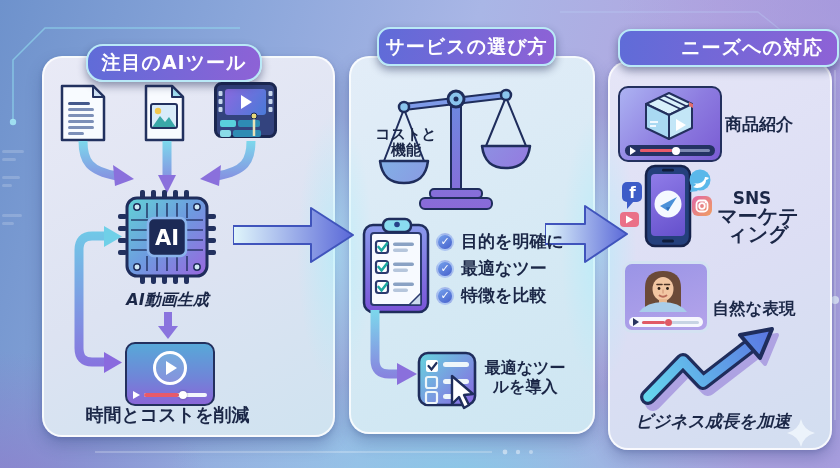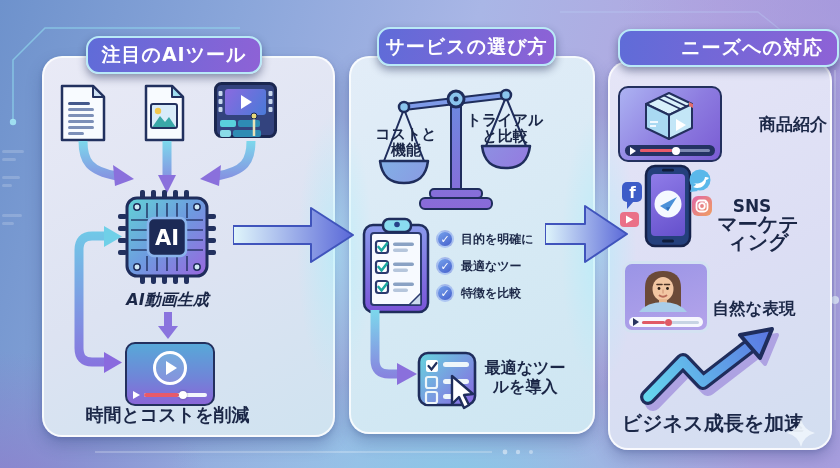--- a/index.html
+++ b/index.html
@@ -35,21 +35,21 @@
   .ctrl{position:absolute;left:6px;right:6px;bottom:5px;height:9px;display:flex;align-items:center;gap:4px;}
   .ctrl .tri{width:0;height:0;border-left:7px solid #fff;border-top:4.5px solid transparent;border-bottom:4.5px solid transparent;}
   .ctrl .track{position:relative;flex:1;height:4px;border-radius:2px;background:#f2f6fc;}
   .ctrl .fill{position:absolute;left:0;top:0;height:4px;width:55%;border-radius:2px;background:#e85a6a;}
   .ctrl .knob{position:absolute;left:55%;top:-2px;width:8px;height:8px;border-radius:50%;background:#fff;box-shadow:0 0 2px rgba(20,30,60,.5);}
   
   .bullet{position:absolute;display:flex;align-items:center;gap:7px;z-index:3;}
   .bullet .bicon{width:18px;height:18px;border-radius:50%;flex:none;
     background:linear-gradient(145deg,#76a2ec,#4560cc);border:2px solid rgba(230,242,255,.55);
     color:#fff;font-size:11px;font-weight:bold;display:flex;align-items:center;justify-content:center;box-sizing:border-box;}
-  .bullet .btxt{font-size:12px;font-weight:bold;color:#1b2747;}
+  .bullet .btxt{font-size:17px;font-weight:bold;color:#1b2747;}
   
   .card3{position:absolute;border-radius:10px;border:2.5px solid #23305e;z-index:3;overflow:hidden;}
   .prod{background:linear-gradient(130deg,#acb2f2 0%,#8d7ce0 55%,#7a5cd4 100%);}
   .avatarc{background:linear-gradient(160deg,#9a94e6,#b4a4ea);border-color:#d4e2f2;border-width:3px;}
   .bar-navy{position:absolute;left:5px;right:5px;bottom:4px;height:11px;border-radius:6px;background:#243263;
     display:flex;align-items:center;gap:4px;padding:0 5px;box-sizing:border-box;}
   .bar-navy .tri{width:0;height:0;border-left:6px solid #fff;border-top:4px solid transparent;border-bottom:4px solid transparent;}
   .bar-navy .track{position:relative;flex:1;height:3px;border-radius:2px;background:#7d88b2;}
   .bar-navy .fill{position:absolute;left:0;top:0;height:3px;width:45%;border-radius:2px;background:#e85a6a;}
   .bar-navy .knob{position:absolute;left:45%;top:-2.5px;width:8px;height:8px;border-radius:50%;background:#fff;}
@@ -89,21 +89,21 @@
     </g>
   </svg>
 
   <div class="glow" style="left:298px;"></div>
   <div class="glow" style="left:562px;"></div>
 
   <div class="panel p1" style="left:42px;top:56px;width:289px;height:377px;"></div>
   <div class="panel p2" style="left:349px;top:56px;width:242px;height:374px;"></div>
   <div class="panel p3" style="left:608px;top:61px;width:220px;height:385px;"></div>
 
-  <div class="pill" style="left:86px;top:36px;width:172px;height:34px;">注目のAIツール</div>
+  <div class="pill" style="left:86px;top:44px;width:172px;height:34px;border-radius:17px;">注目のAIツール</div>
   <div class="pill" style="left:365px;top:27px;width:175px;height:35px;margin-left:12px;">サービスの選び方</div>
   <div class="pill" style="left:618px;top:29px;width:170px;height:34px;padding-left:47px;">ニーズへの対応</div>
 
   <svg class="abs" style="left:58px;top:84px;" width="50" height="58" viewBox="0 0 50 58">
     <path d="M4,2 H35 L46,13 V56 H4 Z" fill="#f8fbff" stroke="#22315f" stroke-width="2.5" stroke-linejoin="round"></path>
     <path d="M35,2 V13 H46 Z" fill="#cfe2f4" stroke="#22315f" stroke-width="2" stroke-linejoin="round"></path>
     <g>
       <rect x="10" y="18" width="22" height="3" rx="1.5" fill="#44598c"></rect>
       <rect x="10" y="24" width="26" height="3" rx="1.5" fill="#7c8fb8"></rect>
       <rect x="10" y="30" width="26" height="3" rx="1.5" fill="#7c8fb8"></rect>
@@ -283,24 +283,20 @@
     <circle cx="34" cy="22" r="5" fill="#8ac4ec" stroke="#1f2d5c" stroke-width="2.5"></circle>
     <circle cx="136" cy="10" r="5" fill="#8ac4ec" stroke="#1f2d5c" stroke-width="2.5"></circle>
     <circle cx="86" cy="14" r="8" fill="#8ac4ec" stroke="#1f2d5c" stroke-width="3"></circle>
     <circle cx="86" cy="14" r="2.5" fill="#1f2d5c"></circle>
   </svg>
 
   <div class="cap" style="left:366px;top:126px;width:80px;font-size:15px;line-height:16px;">
     <div>コストと</div>
     <div>機能</div>
   </div>
-  <div class="cap" style="left:464px;top:112px;width:82px;font-size:15px;line-height:16px;">
-    <div>トライアル</div>
-    <div>と比較</div>
-  </div>
 
   <svg class="abs" style="left:360px;top:216px;" width="74" height="100" viewBox="0 0 74 100">
     <defs>
         <linearGradient id="gClip" x1="36" y1="9" x2="36" y2="96" gradientUnits="userSpaceOnUse">
       <stop offset="0" stop-color="#8a9aec"></stop>
           <stop offset="1" stop-color="#7a54d8"></stop>
         </linearGradient>
       </defs>
     <rect x="4" y="9" width="64" height="87" rx="9" fill="url(#gClip)" stroke="#1f2d5c" stroke-width="2.5"></rect>
     <rect x="11" y="17" width="50" height="72" rx="3" fill="#f7faff" stroke="#2a3a6e" stroke-width="2"></rect>
@@ -382,21 +378,21 @@
         <rect x="10" y="34" width="6" height="2" fill="#f0f8ff"></rect>
     </svg>
     <div class="bar-navy">
       <div class="tri"></div>
         <div class="track">
           <div class="fill"></div>
           <div class="knob"></div>
         </div>
     </div>
   </div>
-  <div class="cap" style="left:752px;top:113px;width:82px;font-size:17px;">商品紹介</div>
+  <div class="cap" style="left:718px;top:113px;width:82px;font-size:17px;">商品紹介</div>
 
   <svg class="abs" style="left:616px;top:164px;" width="100" height="88" viewBox="0 0 100 88">
     <defs>
       <linearGradient id="gPh" x1="35" y1="10" x2="69" y2="72" gradientUnits="userSpaceOnUse">
         <stop offset="0" stop-color="#8f7ce8"></stop>
           <stop offset="1" stop-color="#6550cc"></stop>
         </linearGradient>
       <linearGradient id="gIg" x1="76" y1="32" x2="96" y2="52" gradientUnits="userSpaceOnUse">
         <stop offset="0" stop-color="#e066a8"></stop>
           <stop offset="1" stop-color="#f0a060"></stop>
@@ -423,21 +419,21 @@
       <rect x="4" y="48" width="19" height="15" rx="4" fill="#ea7088"></rect>
       <polygon points="10,51.5 10,59.5 17,55.5" fill="#fff"></polygon>
     </g>
     <g>
       <rect x="76" y="32" width="20" height="20" rx="6" fill="url(#gIg)"></rect>
       <rect x="80.5" y="36.5" width="11" height="11" rx="3.5" fill="none" stroke="#fff" stroke-width="1.8"></rect>
       <circle cx="86" cy="42" r="2.8" fill="none" stroke="#fff" stroke-width="1.8"></circle>
       <circle cx="89.7" cy="38.3" r="1.1" fill="#fff"></circle>
     </g>
   </svg>
-  <div class="cap" style="left:702px;top:197px;width:100px;line-height:18px;">
+  <div class="cap" style="left:702px;top:189px;width:100px;line-height:18px;">
     <div style="font-size:17px;">SNS</div>
     <div style="font-size:20px;margin-left:12px;">マーケティング</div>
   </div>
 
   <div class="card3 avatarc" style="left:622px;top:261px;width:82px;height:66px;">
     <svg style="position:absolute;left:0;top:0;" width="76" height="48" viewBox="0 0 76 48">
       <path d="M20,48 V24 Q20,7 38,7 Q56,7 56,24 V48 Z" fill="#6b4a38"></path>
       <ellipse cx="38" cy="25" rx="10.5" ry="12" fill="#f2c6a2"></ellipse>
       <path d="M26,18 Q38,7 50,18 Q50,11 44,8.8 Q38,6.8 32,8.8 Q26,11 26,18 Z" fill="#6b4a38"></path>
       <path d="M32,20.5 h5 M39.5,20.5 h5" stroke="#4a3226" stroke-width="1.6" stroke-linecap="round"></path>
@@ -462,19 +458,19 @@
     <defs>
         <linearGradient id="gGrow" x1="10" y1="90" x2="140" y2="15" gradientUnits="userSpaceOnUse">
       <stop offset="0" stop-color="#66dcee"></stop>
           <stop offset="1" stop-color="#5a74e2"></stop>
         </linearGradient>
       </defs>
     <path d="M13,79 L48,43 L68,64 L116,27" stroke="#1f2d5c" stroke-width="16" fill="none" stroke-linecap="round" stroke-linejoin="round"></path>
     <path d="M13,79 L48,43 L68,64 L116,27" stroke="url(#gGrow)" stroke-width="9.5" fill="none" stroke-linecap="round" stroke-linejoin="round"></path>
     <polygon points="137,11 125,40 105,17" fill="url(#gGrow)" stroke="#1f2d5c" stroke-width="4" stroke-linejoin="round"></polygon>
   </svg>
-  <div class="cap" style="left:618px;top:410px;width:190px;font-size:20px;">ビジネス成長を加速</div>
+  <div class="cap" style="left:618px;top:410px;width:190px;font-size:17px;font-style:italic;">ビジネス成長を加速</div>
 
   <svg class="abs" style="left:787px;top:419px;" width="28" height="28" viewBox="0 0 28 28">
     <path d="M14,0 Q16.5,11 28,14 Q16.5,17 14,28 Q11.5,17 0,14 Q11.5,11 14,0 Z" fill="#edf3fb" opacity=".95"></path>
   </svg>
 
 </div>
 
 </body></html>

